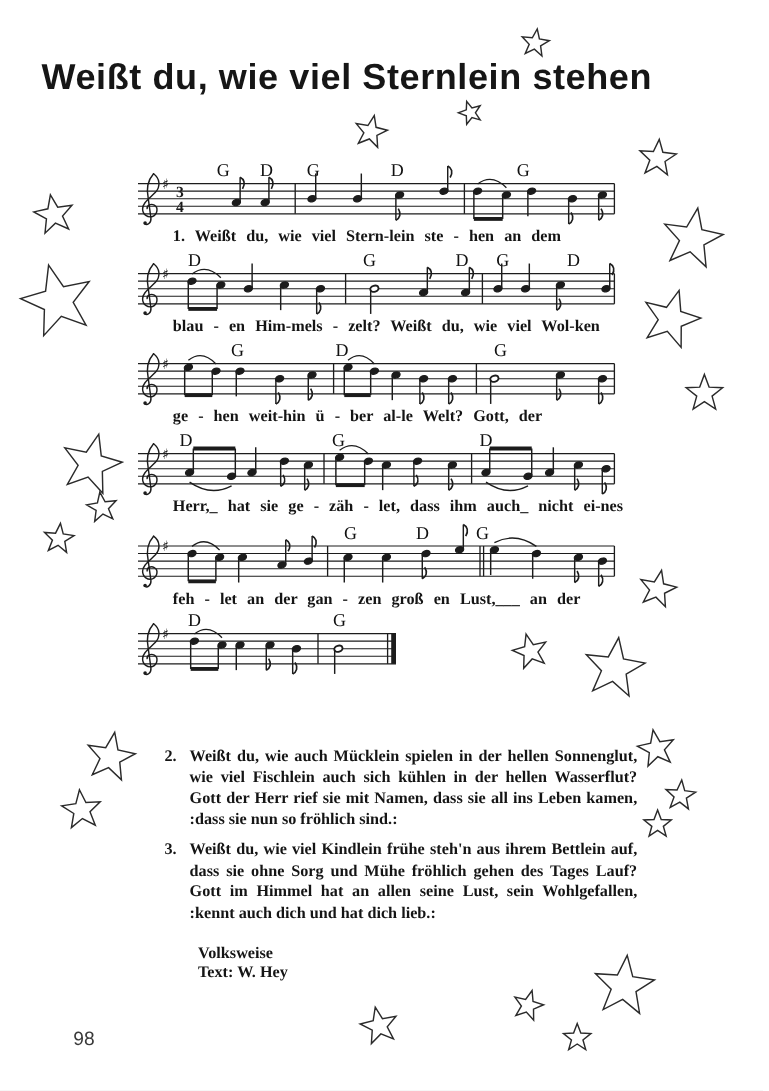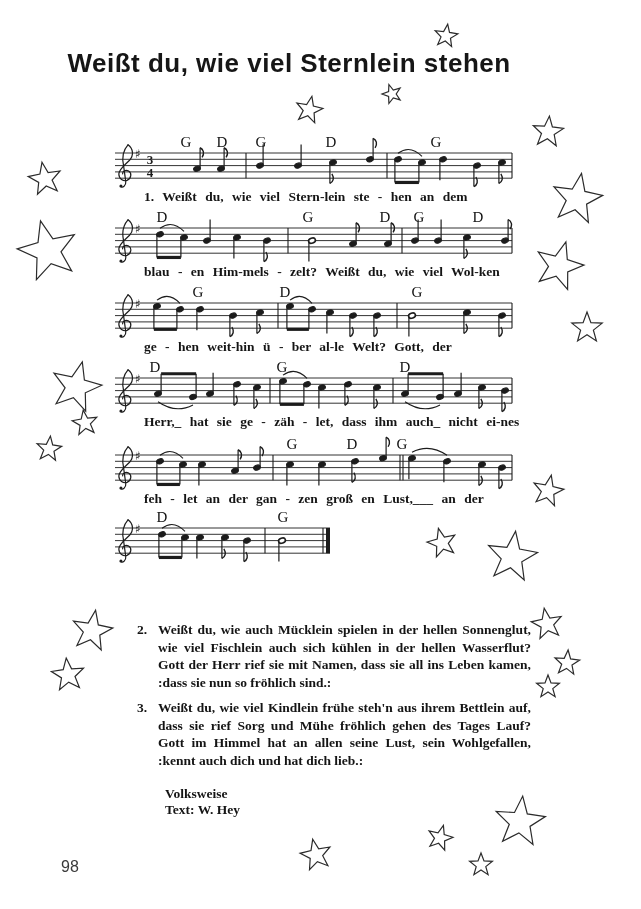--- a/index.html
+++ b/index.html
@@ -1,20 +1,20 @@
 <!DOCTYPE html>
 <html><head>
 <meta charset="utf-8">
 <style>
   html,body{margin:0;padding:0;background:#e8e8e8;}
   .page{position:relative;width:641px;height:909px;background:#ffffff;overflow:hidden;
         font-family:"Liberation Serif",serif;color:#151515;}
   #page-svg{position:absolute;left:0;top:0;}
   .title{position:absolute;left:28px;top:48px;width:522px;margin:0;text-align:center;
-         font-family:"Liberation Sans",sans-serif;font-weight:bold;font-size:26px;
+         font-family:"Liberation Sans",sans-serif;font-weight:bold;font-size:30px;
          letter-spacing:.5px;color:#161616;}
   .lyrics{position:absolute;left:144px;width:386px;font-weight:bold;font-size:13.5px;
           word-spacing:5px;white-space:nowrap;}
   .verse{position:absolute;left:137px;width:394px;display:flex;font-weight:bold;
          font-size:13.5px;line-height:17.5px;}
   .vnum{width:21px;flex:none;}
   .vlines{flex:1;}
   .vline.just{text-align:justify;text-align-last:justify;}
   .attribution{position:absolute;left:141px;top:786px;font-weight:bold;font-size:13.5px;line-height:16px;margin-left:24px;}
   .pagenum{position:absolute;left:61px;top:858px;font-family:"Liberation Sans",sans-serif;
@@ -518,21 +518,21 @@
       <div class="vline just">wie viel Fischlein auch sich kühlen in der hellen Wasserflut?</div>
       <div class="vline just">Gott der Herr rief sie mit Namen, dass sie all ins Leben kamen,</div>
       <div class="vline">:dass sie nun so fröhlich sind.:</div>
     </div>
   </div>
 
   <div class="verse" style="top:699px">
     <span class="vnum">3.</span>
     <div class="vlines">
       <div class="vline just">Weißt du, wie viel Kindlein frühe steh'n aus ihrem Bettlein auf,</div>
-      <div class="vline just">dass sie rief Sorg und Mühe fröhlich gehen des Tages Lauf?</div>
+      <div class="vline just">dass sie ohne Sorg und Mühe fröhlich gehen des Tages Lauf?</div>
       <div class="vline just">Gott im Himmel hat an allen seine Lust, sein Wohlgefallen,</div>
       <div class="vline">:kennt auch dich und hat dich lieb.:</div>
     </div>
   </div>
 
   <div class="attribution">
     <div>Volksweise</div>
     <div>Text: W. Hey</div>
   </div>
 

